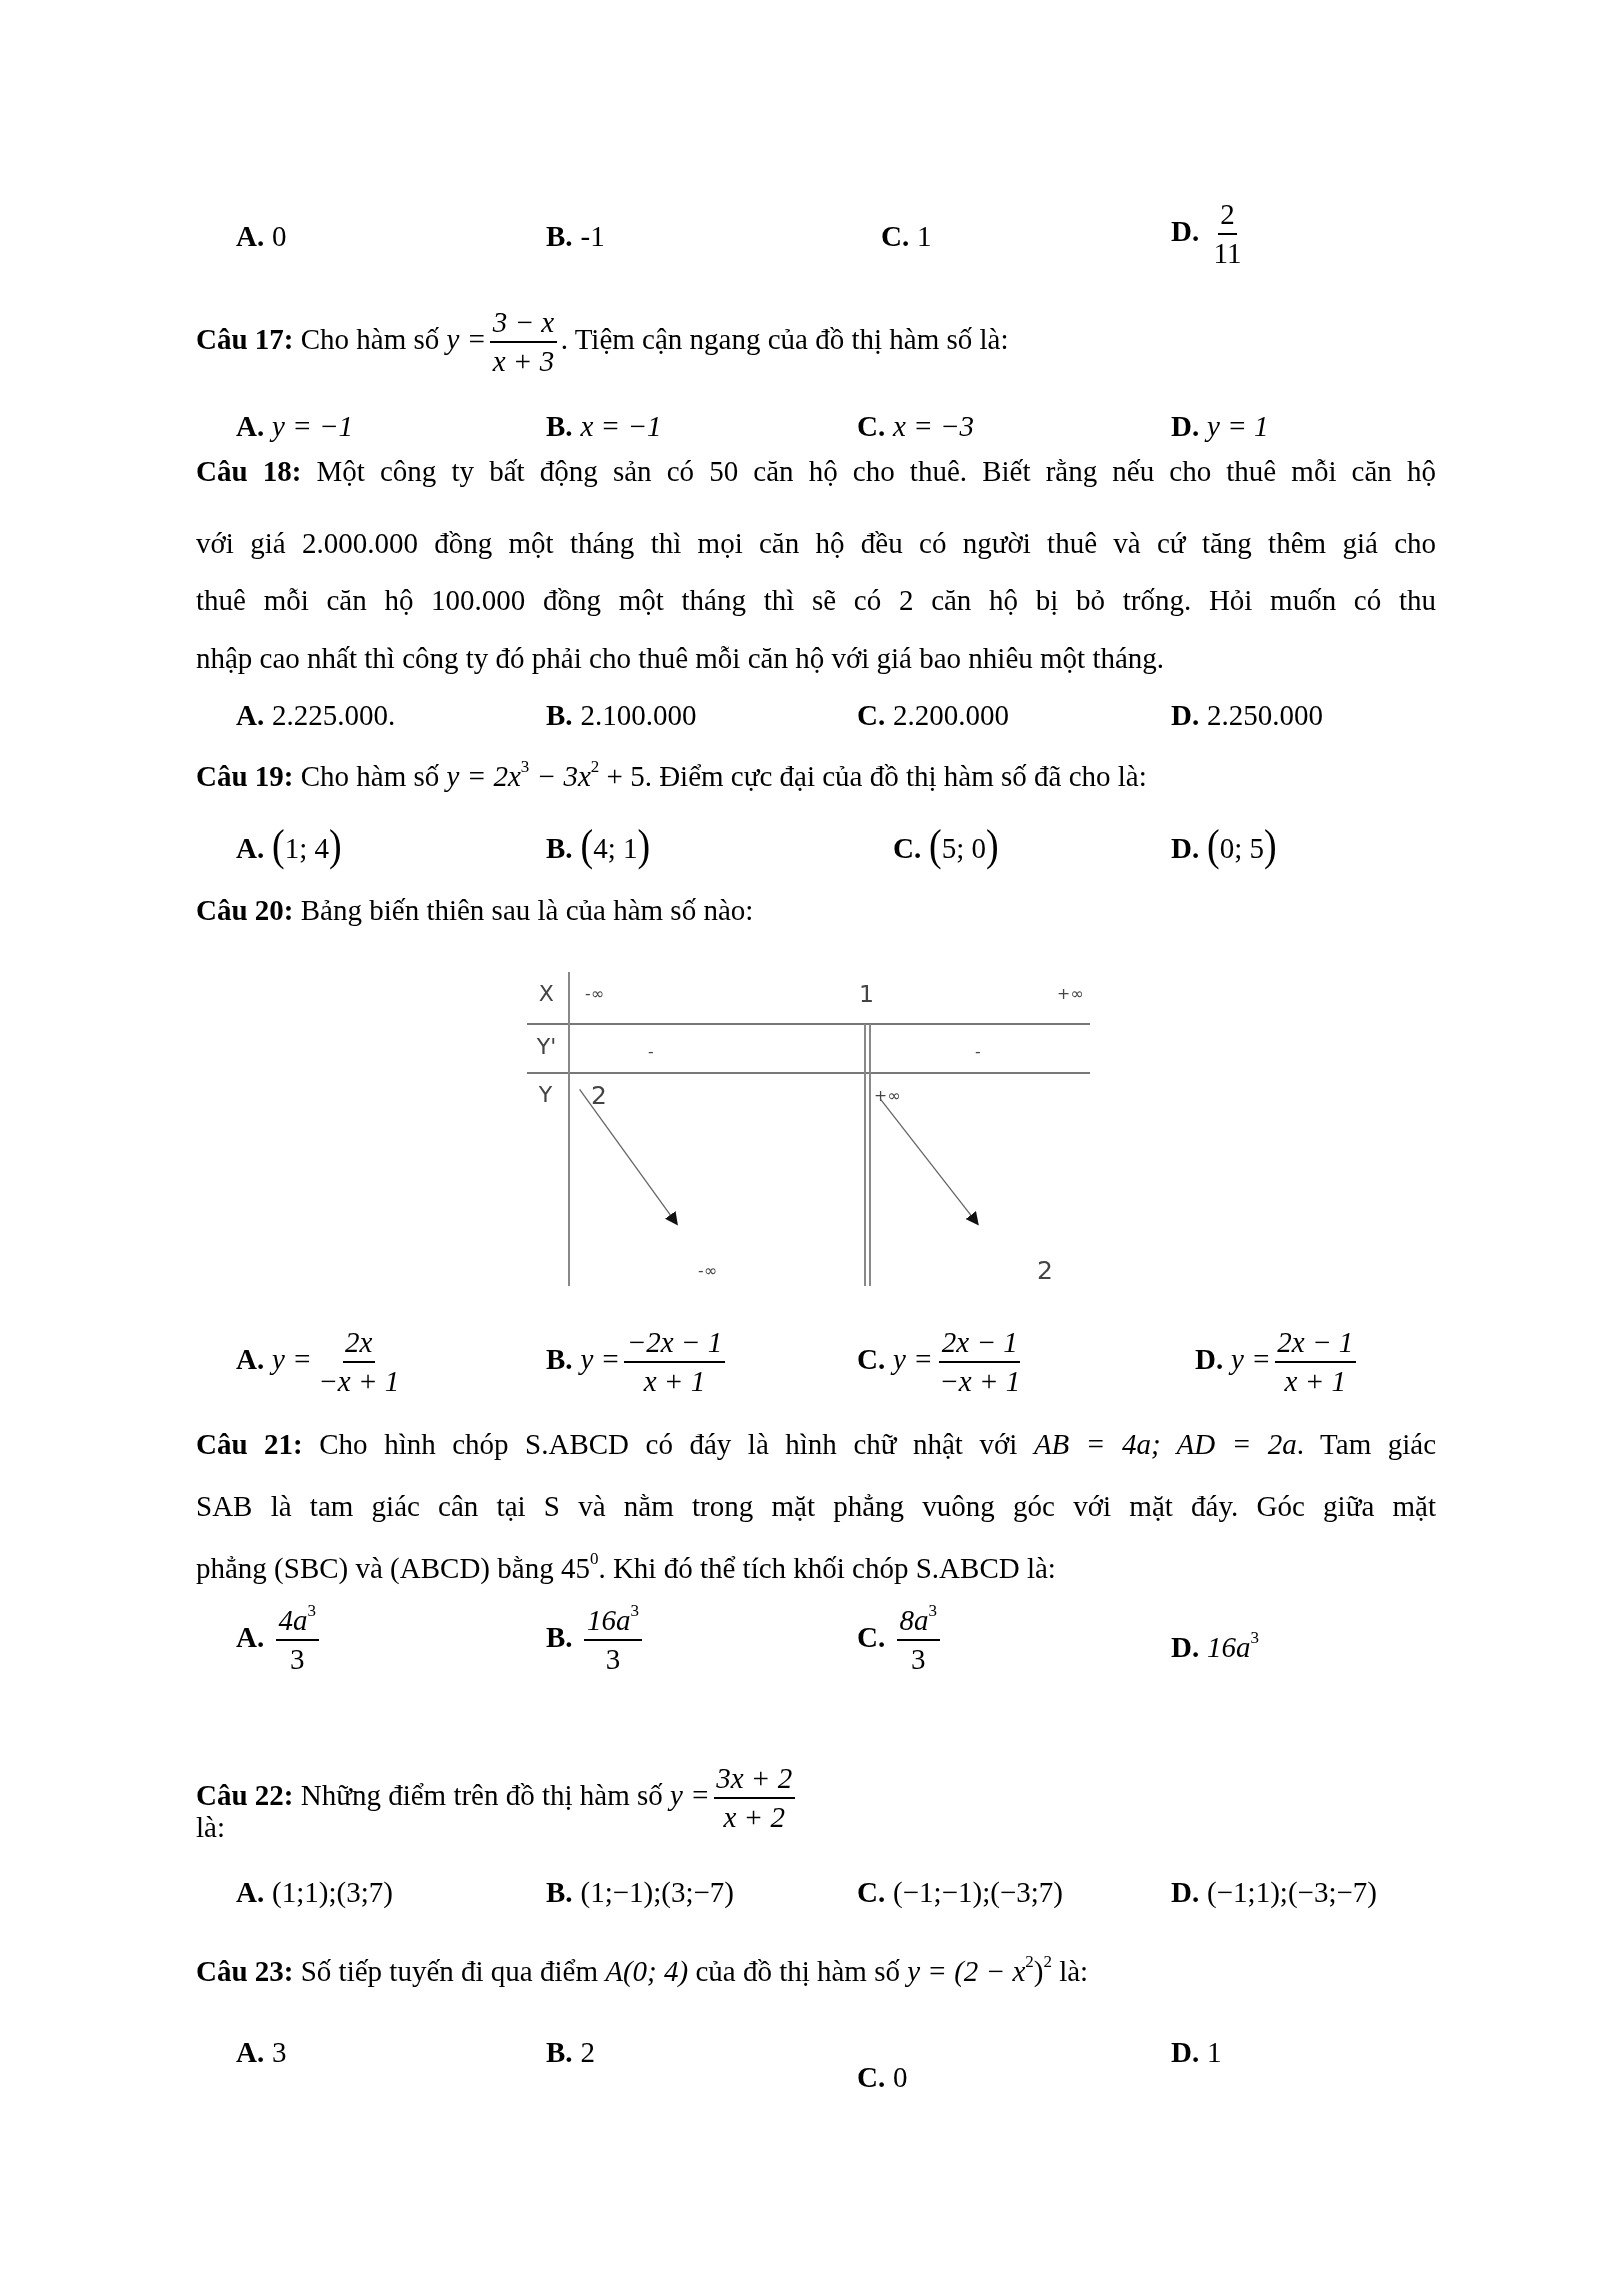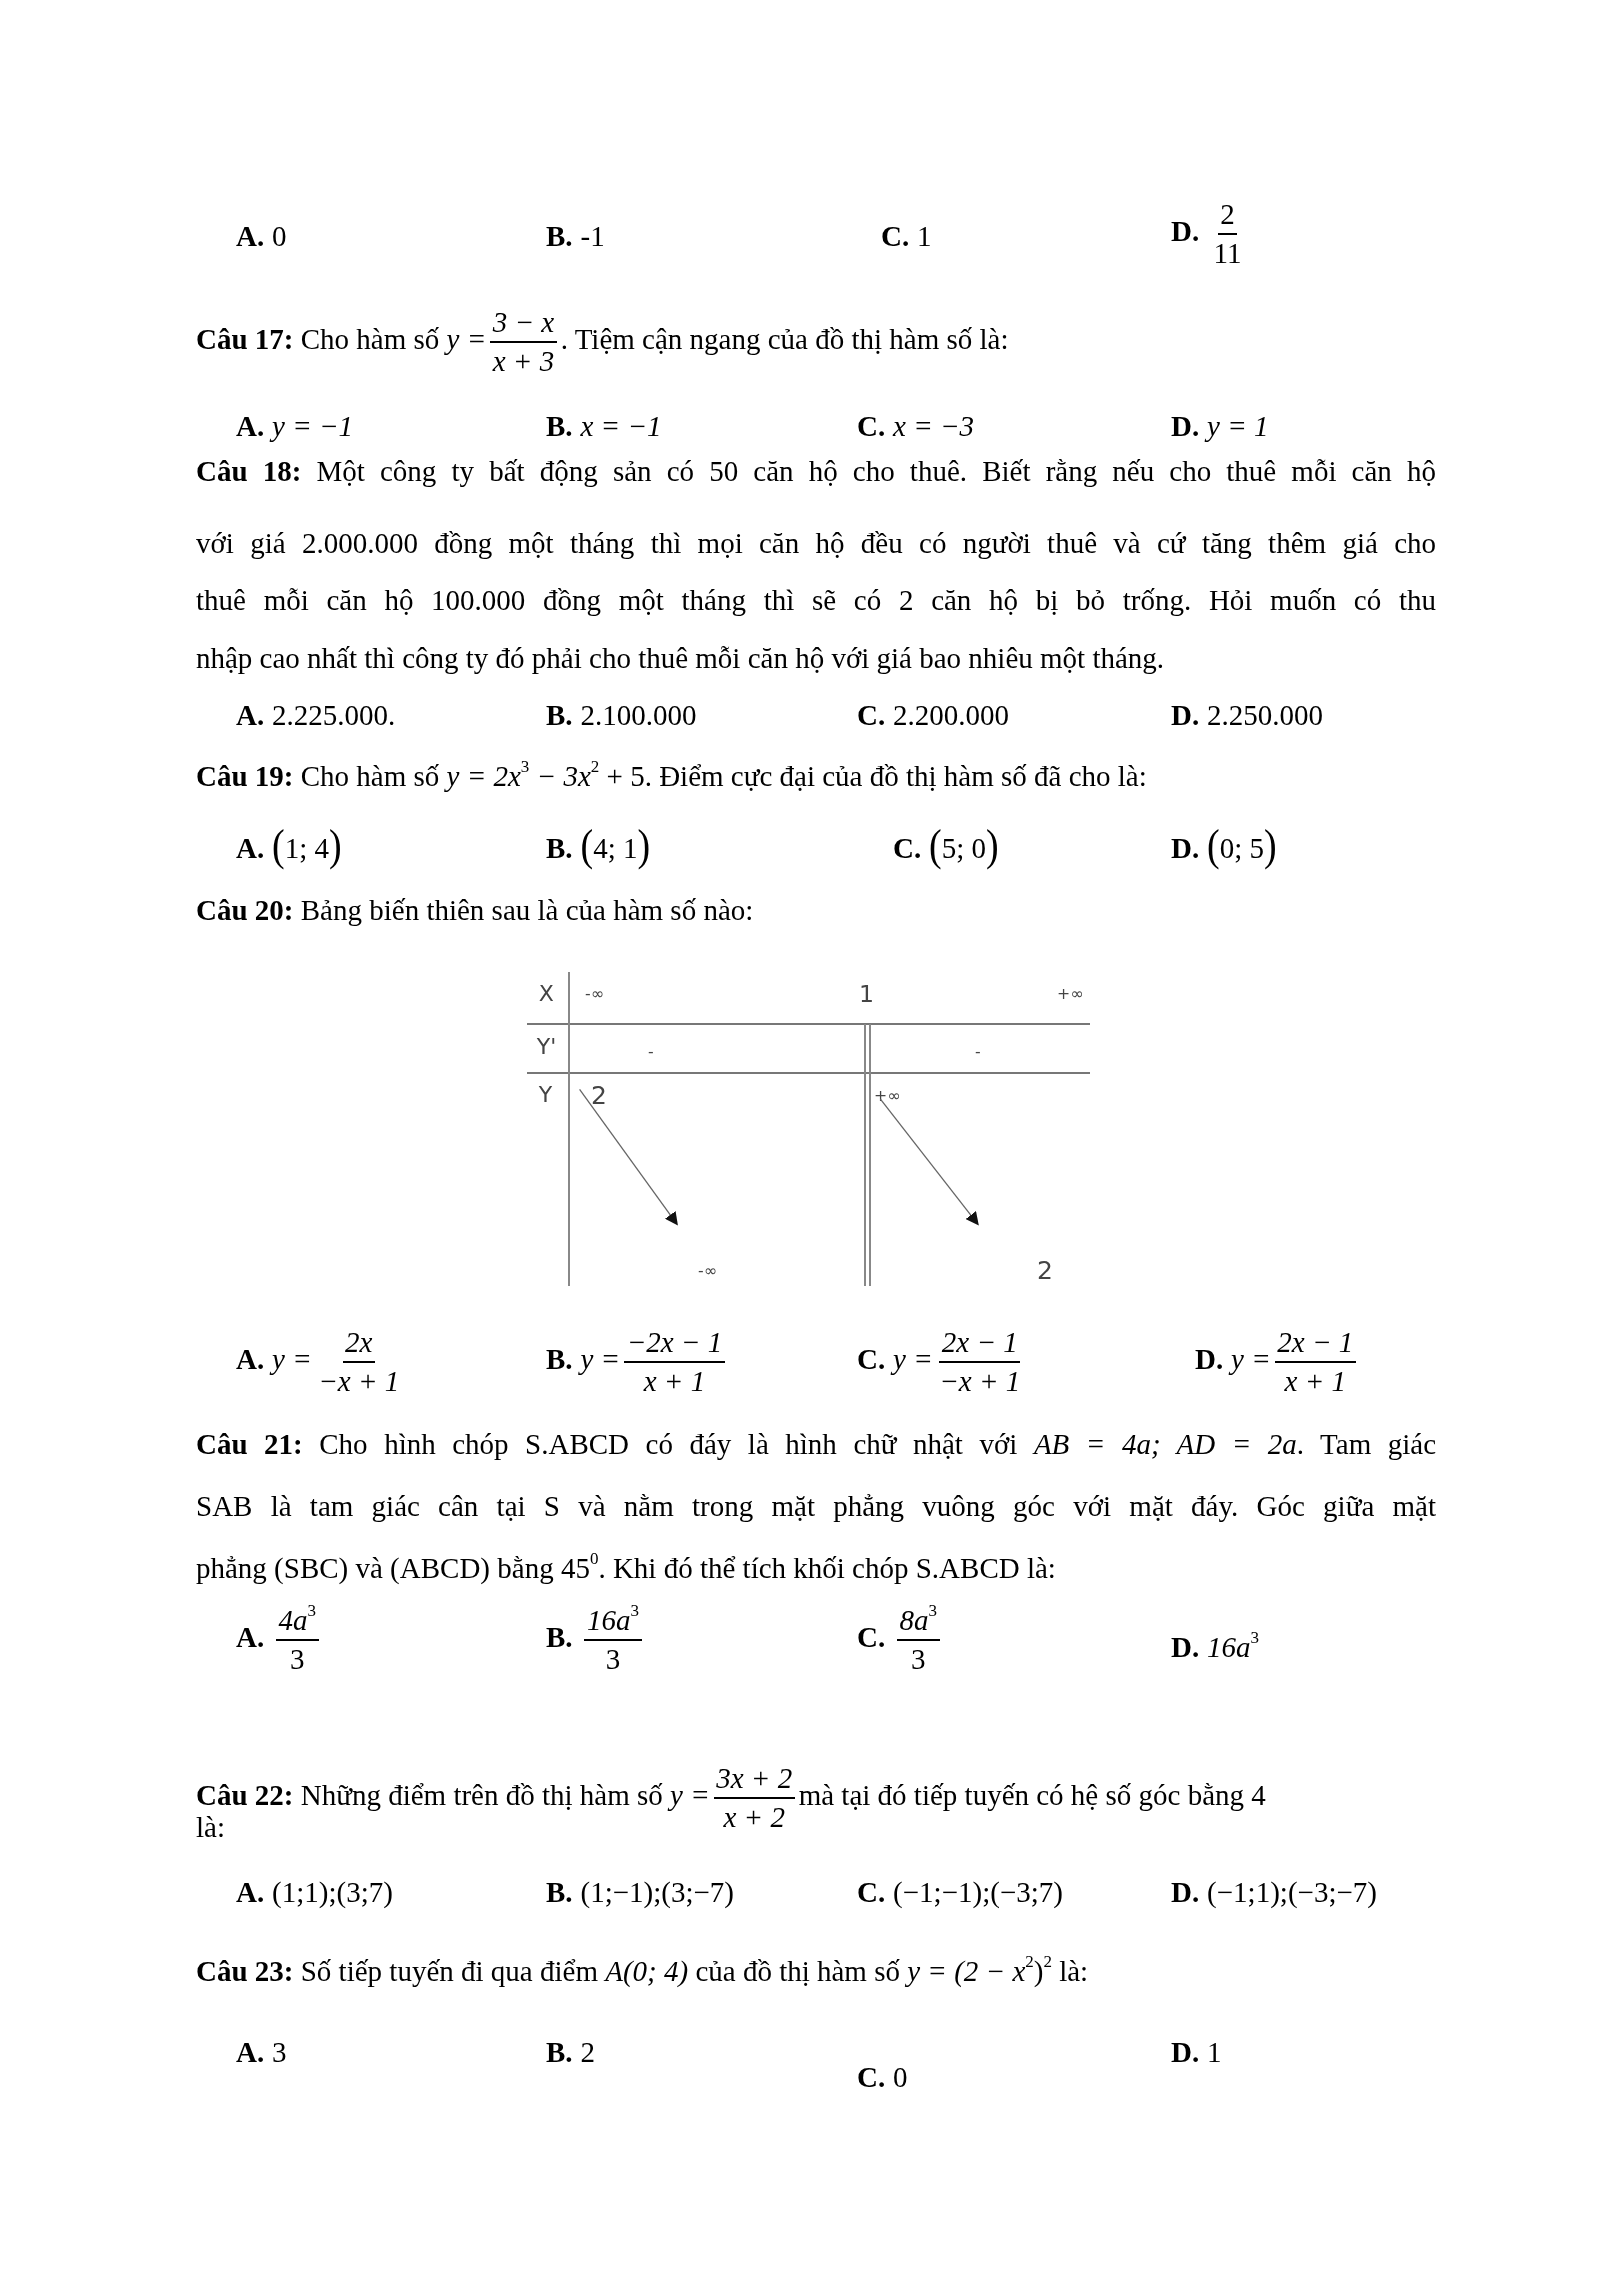--- a/index.html
+++ b/index.html
@@ -140,21 +140,21 @@
       <span class="den">3</span>
     </span></div>
 <div class="opt" style="left:1171px;top:1633px;"><span class="lbl">D.</span><i class="m">16a</i><sup>3</sup></div>
 
 <div class="line q" style="top:1764px;">
   <b>Câu 22:</b>
   <span>Những điểm trên đồ thị hàm số</span>
   <i class="m">y =</i><span class="frac">
       <i class="num m">3x + 2</i>
       <i class="den m">x + 2</i>
-    </span><span>mà tại đó tiếp tuyến có hệ số góc bằng 4</span>
+    </span>
 </div>
 <div class="line" style="top:1813px;"><span>là:</span></div>
 <div class="opt" style="left:236px;top:1878px;"><span class="lbl">A.</span><span>(1;1);(3;7)</span></div>
 <div class="opt" style="left:546px;top:1878px;"><span class="lbl">B.</span><span>(1;−1);(3;−7)</span></div>
 <div class="opt" style="left:857px;top:1878px;"><span class="lbl">C.</span><span>(−1;−1);(−3;7)</span></div>
 <div class="opt" style="left:1171px;top:1878px;"><span class="lbl">D.</span><span>(−1;1);(−3;−7)</span></div>
 
 <div class="line q" style="top:1957px;">
   <b>Câu 23:</b>
   <span>Số tiếp tuyến đi qua điểm</span>

